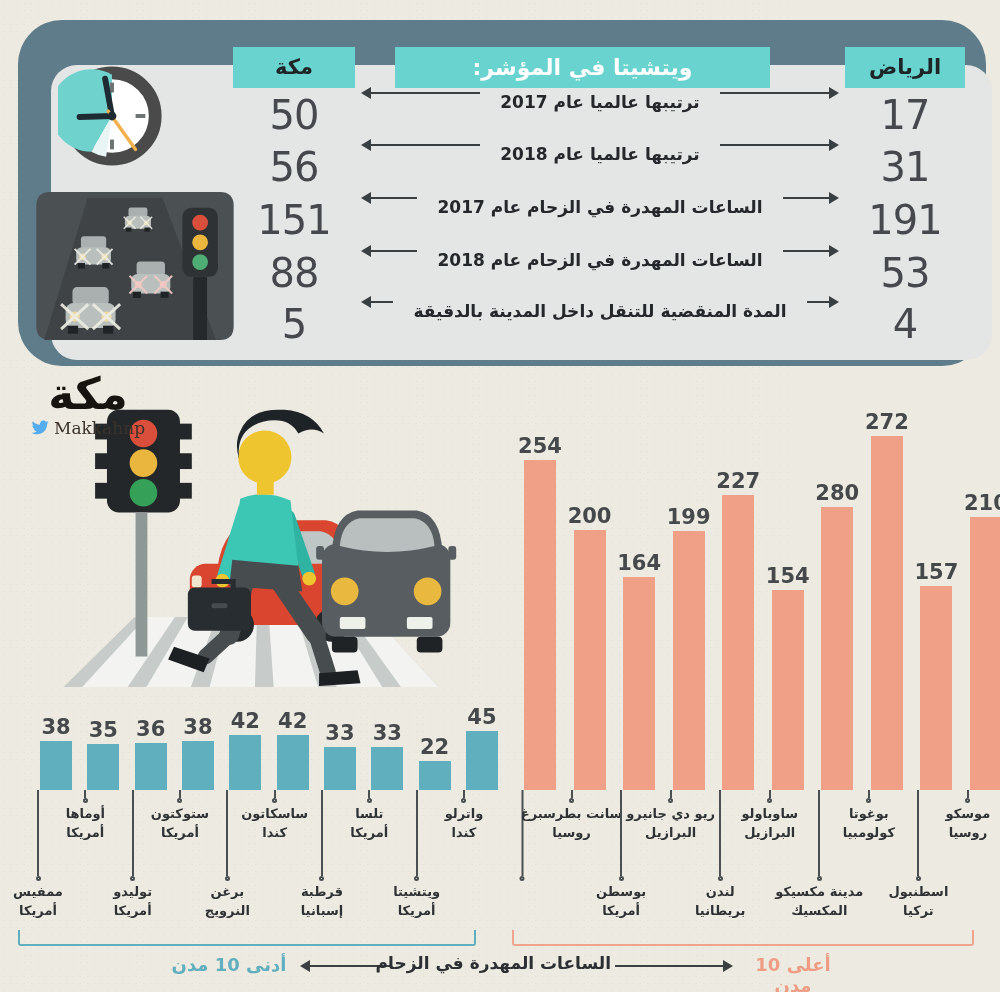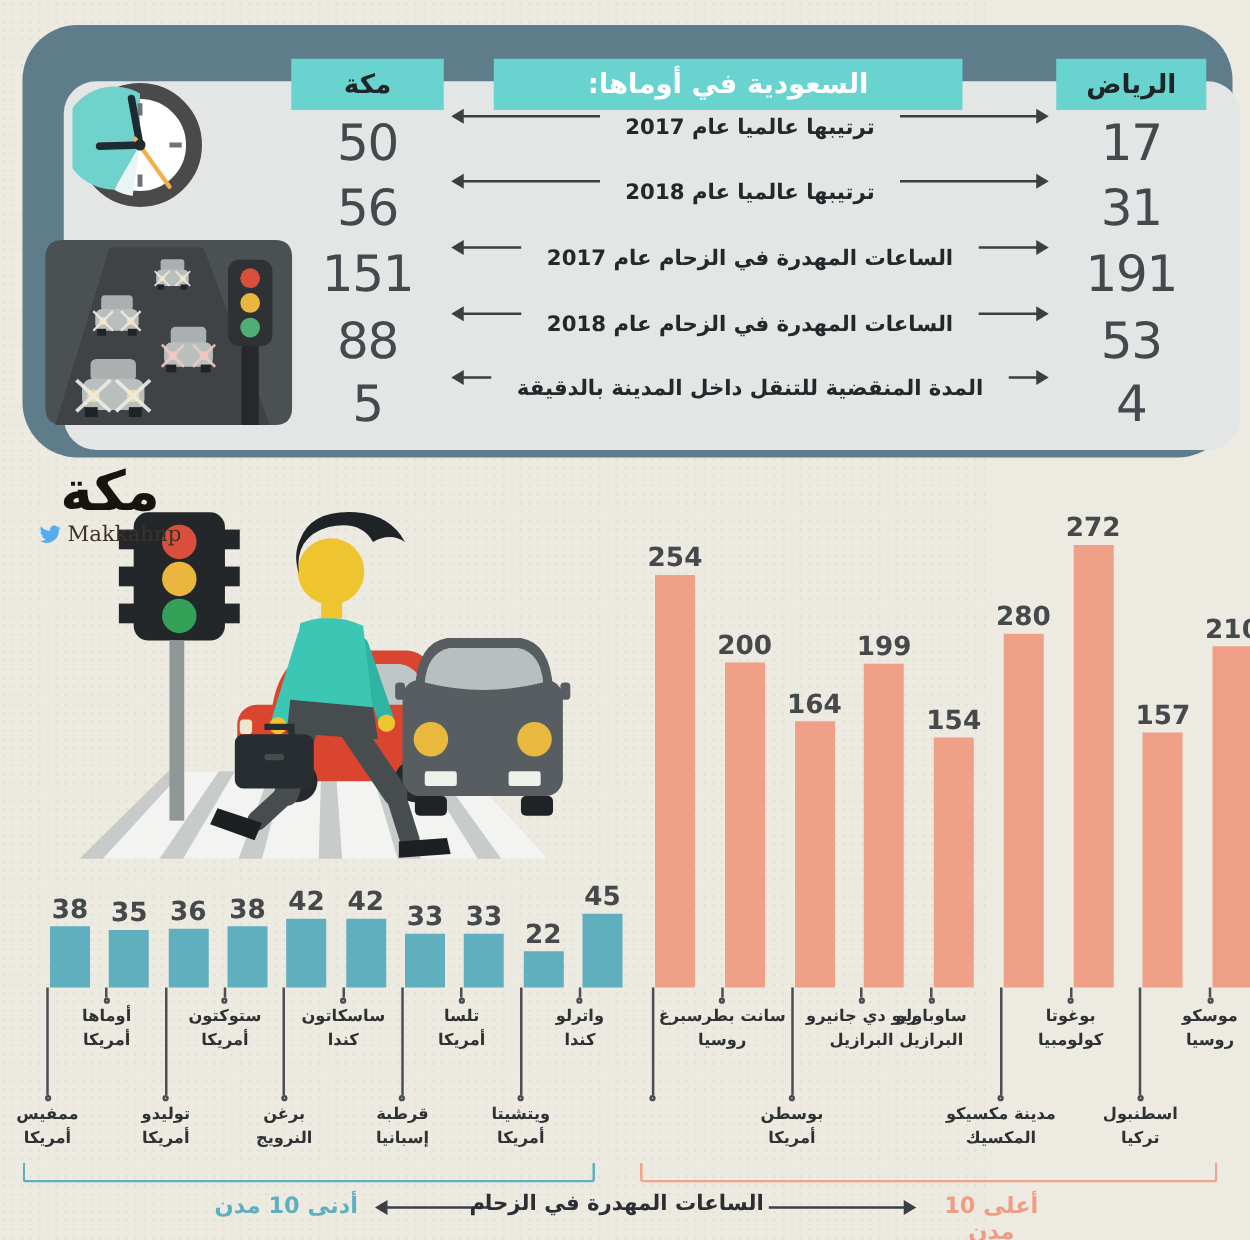--- a/index.html
+++ b/index.html
@@ -182,21 +182,21 @@
       <g stroke="#edeee4" stroke-width="2.6" opacity="0.9">
         <line x1="-26" y1="-9" x2="-2" y2="13"></line>
           <line x1="-26" y1="13" x2="-2" y2="-9"></line>
         <line x1="2" y1="-9" x2="26" y2="13"></line>
           <line x1="2" y1="13" x2="26" y2="-9"></line>
       </g>
     </g>
   </svg>
 
   <div class="hdr hdr-makkah">مكة</div>
-  <div class="hdr hdr-center" dir="rtl">السعودية في أوماها:</div>
+  <div class="hdr hdr-center" dir="rtl">ويتشيتا في المؤشر:</div>
   <div class="hdr hdr-riyadh">الرياض</div>
   <div id="table-rows">
       <div class="t-row" style="top: 92px;">
         <div class="t-val mk">50</div>
         <div class="t-arrow left"></div>
         <div class="t-label" dir="rtl">ترتيبها عالميا عام 2017</div>
         <div class="t-arrow right"></div>
         <div class="t-val ry">17</div>
       </div>
       <div class="t-row" style="top: 144px;">
@@ -352,20 +352,32 @@
         <div class="below">
           <div class="lead short"></div>
           <div class="dot"></div>
           <div class="tick" dir="rtl">
             <div>ريو دي جانيرو</div>
             <div>البرازيل</div>
           </div>
         </div>
       </div>
       <div class="bar-unit">
+        <div class="bar-val">227</div>
+        <div class="bar" style="height: 295px; background: rgb(240, 160, 135);"></div>
+        <div class="below">
+          <div class="lead long"></div>
+          <div class="dot"></div>
+          <div class="tick" dir="rtl">
+            <div>لندن</div>
+            <div>بريطانيا</div>
+          </div>
+        </div>
+      </div>
+      <div class="bar-unit">
         <div class="bar-val">154</div>
         <div class="bar" style="height: 200px; background: rgb(240, 160, 135);"></div>
         <div class="below">
           <div class="lead short"></div>
           <div class="dot"></div>
           <div class="tick" dir="rtl">
             <div>ساوباولو</div>
             <div>البرازيل</div>
           </div>
         </div>

